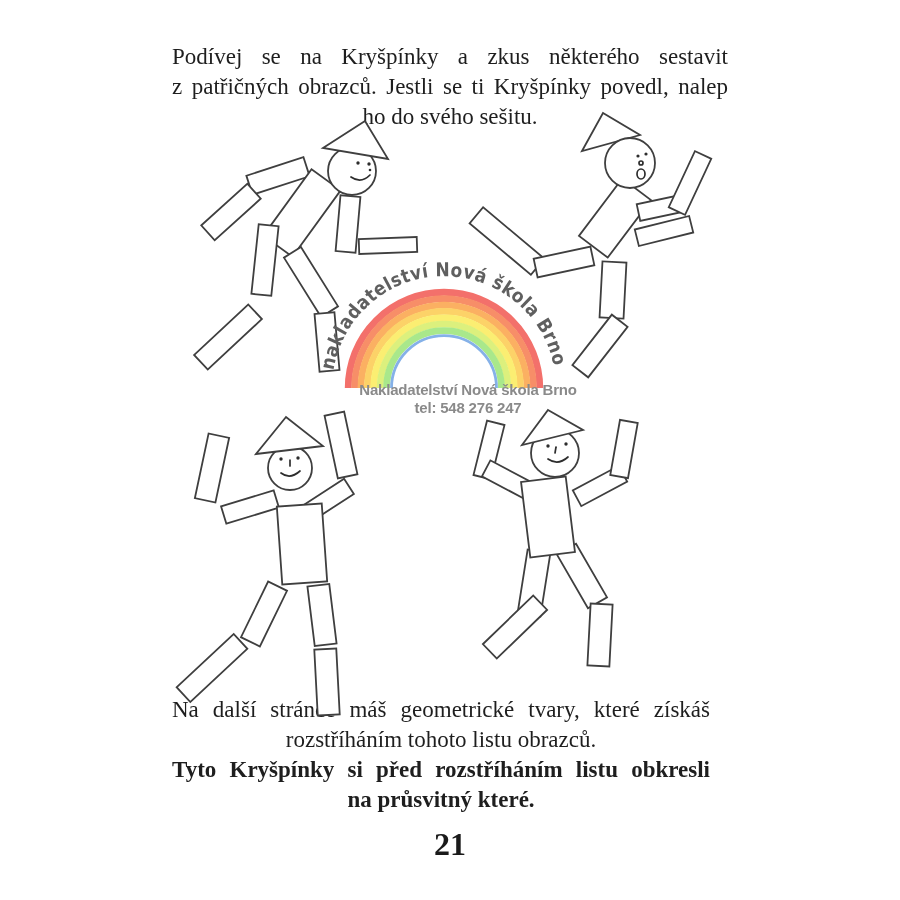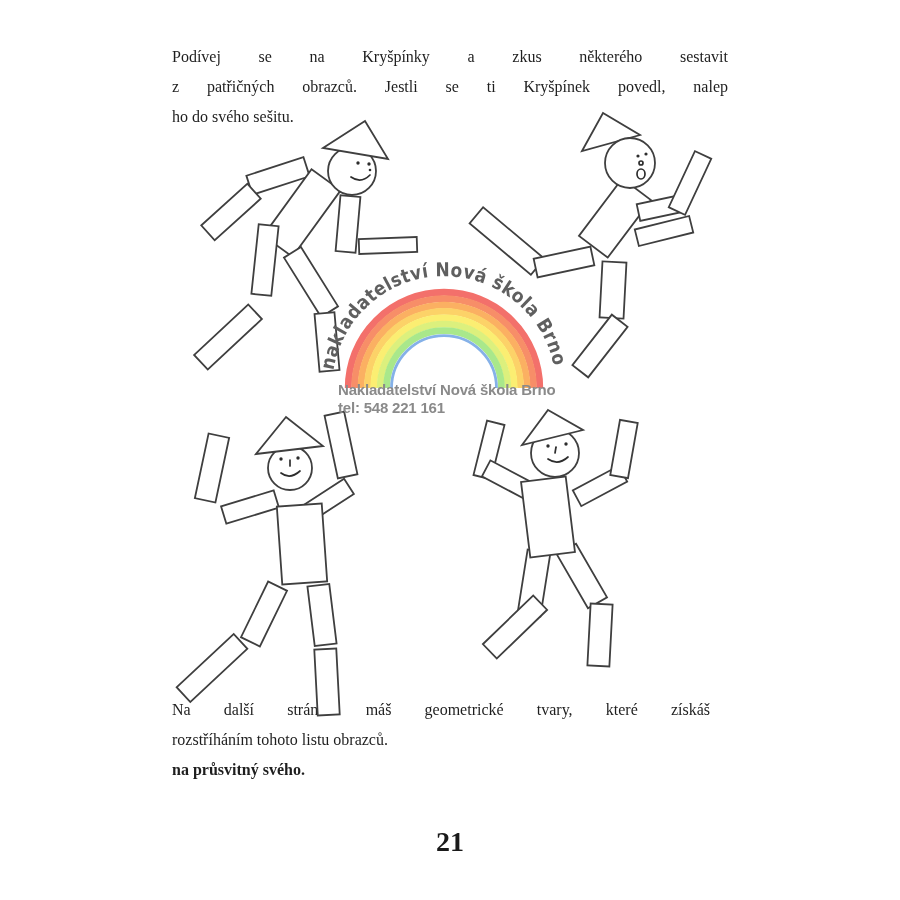--- a/index.html
+++ b/index.html
@@ -2,48 +2,48 @@
 <html><head>
 <meta charset="utf-8">
 <style>
   html,body{margin:0;padding:0;}
   body{
     width:900px;height:900px;position:relative;background:#ffffff;
     font-family:"Liberation Serif",serif;color:#1f1f1f;overflow:hidden;
   }
   .abs{position:absolute;}
   
-  .bodytext{font-size:16px;line-height:30px;color:#1e1e1e;}
-  .line{display:block;white-space:nowrap;}
+  .bodytext{font-size:23px;line-height:30px;color:#1e1e1e;}
+  .line{display:block;white-space:nowrap;text-align:center;}
   .just{white-space:normal;text-align:justify;text-align-last:justify;}
   .boldline{font-weight:bold;}
   #intro{left:172px;top:42px;width:556px;}
   #outro{left:172px;top:695px;width:538px;}
   #pagenum{left:172px;top:826px;width:556px;text-align:center;
-           font-size:28px;font-weight:bold;color:#1a1a1a;}
+           font-size:32px;font-weight:bold;color:#1a1a1a;}
   
   #address{
     left:338px;top:381px;width:260px;z-index:6;
     font-family:"Liberation Sans",sans-serif;font-weight:bold;
     font-size:15px;line-height:18px;color:#8a8a8a;letter-spacing:-0.2px;
   }
   
   svg.fig{position:absolute;overflow:visible;z-index:2;}
   svg.fig .ink{fill:#ffffff;stroke:#3f3f3f;stroke-width:1.8;stroke-linejoin:miter;}
   svg.fig .face{fill:none;stroke:#2d2d2d;stroke-width:1.7;stroke-linecap:round;}
   svg.fig .dot{fill:#2d2d2d;stroke:none;}
   #stampart{left:0;top:0;z-index:5;pointer-events:none;}
   #arcword{font-family:"DejaVu Sans",sans-serif;font-weight:bold;font-size:19px;letter-spacing:0.5px;}
 </style>
 </head>
 <body>
 
 <div class="abs bodytext" id="intro">
   <span class="line just">Podívej se na Kryšpínky a zkus některého sestavit</span>
-  <span class="line just">z patřičných obrazců. Jestli se ti Kryšpínek povedl, nalep</span>
+  <span class="line just">z patřičných obrazců. Jestli se ti Kryšpínky povedl, nalep</span>
   <span class="line">ho do svého sešitu.</span>
 </div>
 
 <svg class="fig" style="left:180px;top:115px;" width="240" height="265" viewBox="0 0 240 265">
   <rect class="ink" x="68" y="51" width="60" height="20" transform="rotate(-18 98 61)"></rect>
   <rect class="ink" x="41" y="66" width="20" height="62" transform="rotate(48 51 97)"></rect>
   <rect class="ink" x="104" y="57" width="36" height="82" transform="rotate(36 122 98)"></rect>
   <rect class="ink" x="158" y="81" width="20" height="56" transform="rotate(5 168 109)"></rect>
   <rect class="ink" x="179" y="123" width="58" height="15" transform="rotate(-2 208 131)"></rect>
   <rect class="ink" x="75" y="110" width="20" height="70" transform="rotate(6 85 145)"></rect>
@@ -123,22 +123,23 @@
     <path stroke-width="2.8" d="M391.5,388 A52.5,52.5 0 0 1 496.5,388" stroke="#85b1e8"></path>
   </g>
   <path id="arcpath" fill="none" stroke="none" d="M333.4,370.5 A112,112 0 0 1 554.6,370.5"></path>
   <text id="arcword" fill="#5f5f5f">
     <textPath href="#arcpath" startOffset="0" textLength="312" lengthAdjust="spacingAndGlyphs">nakladatelství Nová škola Brno</textPath>
   </text>
 </svg>
 
 <div class="abs" id="address">
   <span class="line">Nakladatelství Nová škola Brno</span>
-  <span class="line">tel: 548 221 161</span>
+  <span class="line">tel: 548 276 247</span>
 </div>
 
 <div class="abs bodytext" id="outro">
   <span class="line just">Na další stránce máš geometrické tvary, které získáš</span>
   <span class="line">rozstříháním tohoto listu obrazců.</span>
-  <span class="line boldline">na průsvitný svého.</span>
+  <span class="line just boldline">Tyto Kryšpínky si před rozstříháním listu obkresli</span>
+  <span class="line boldline">na průsvitný které.</span>
 </div>
 
 <div class="abs" id="pagenum">21</div>
 
 </body></html>

